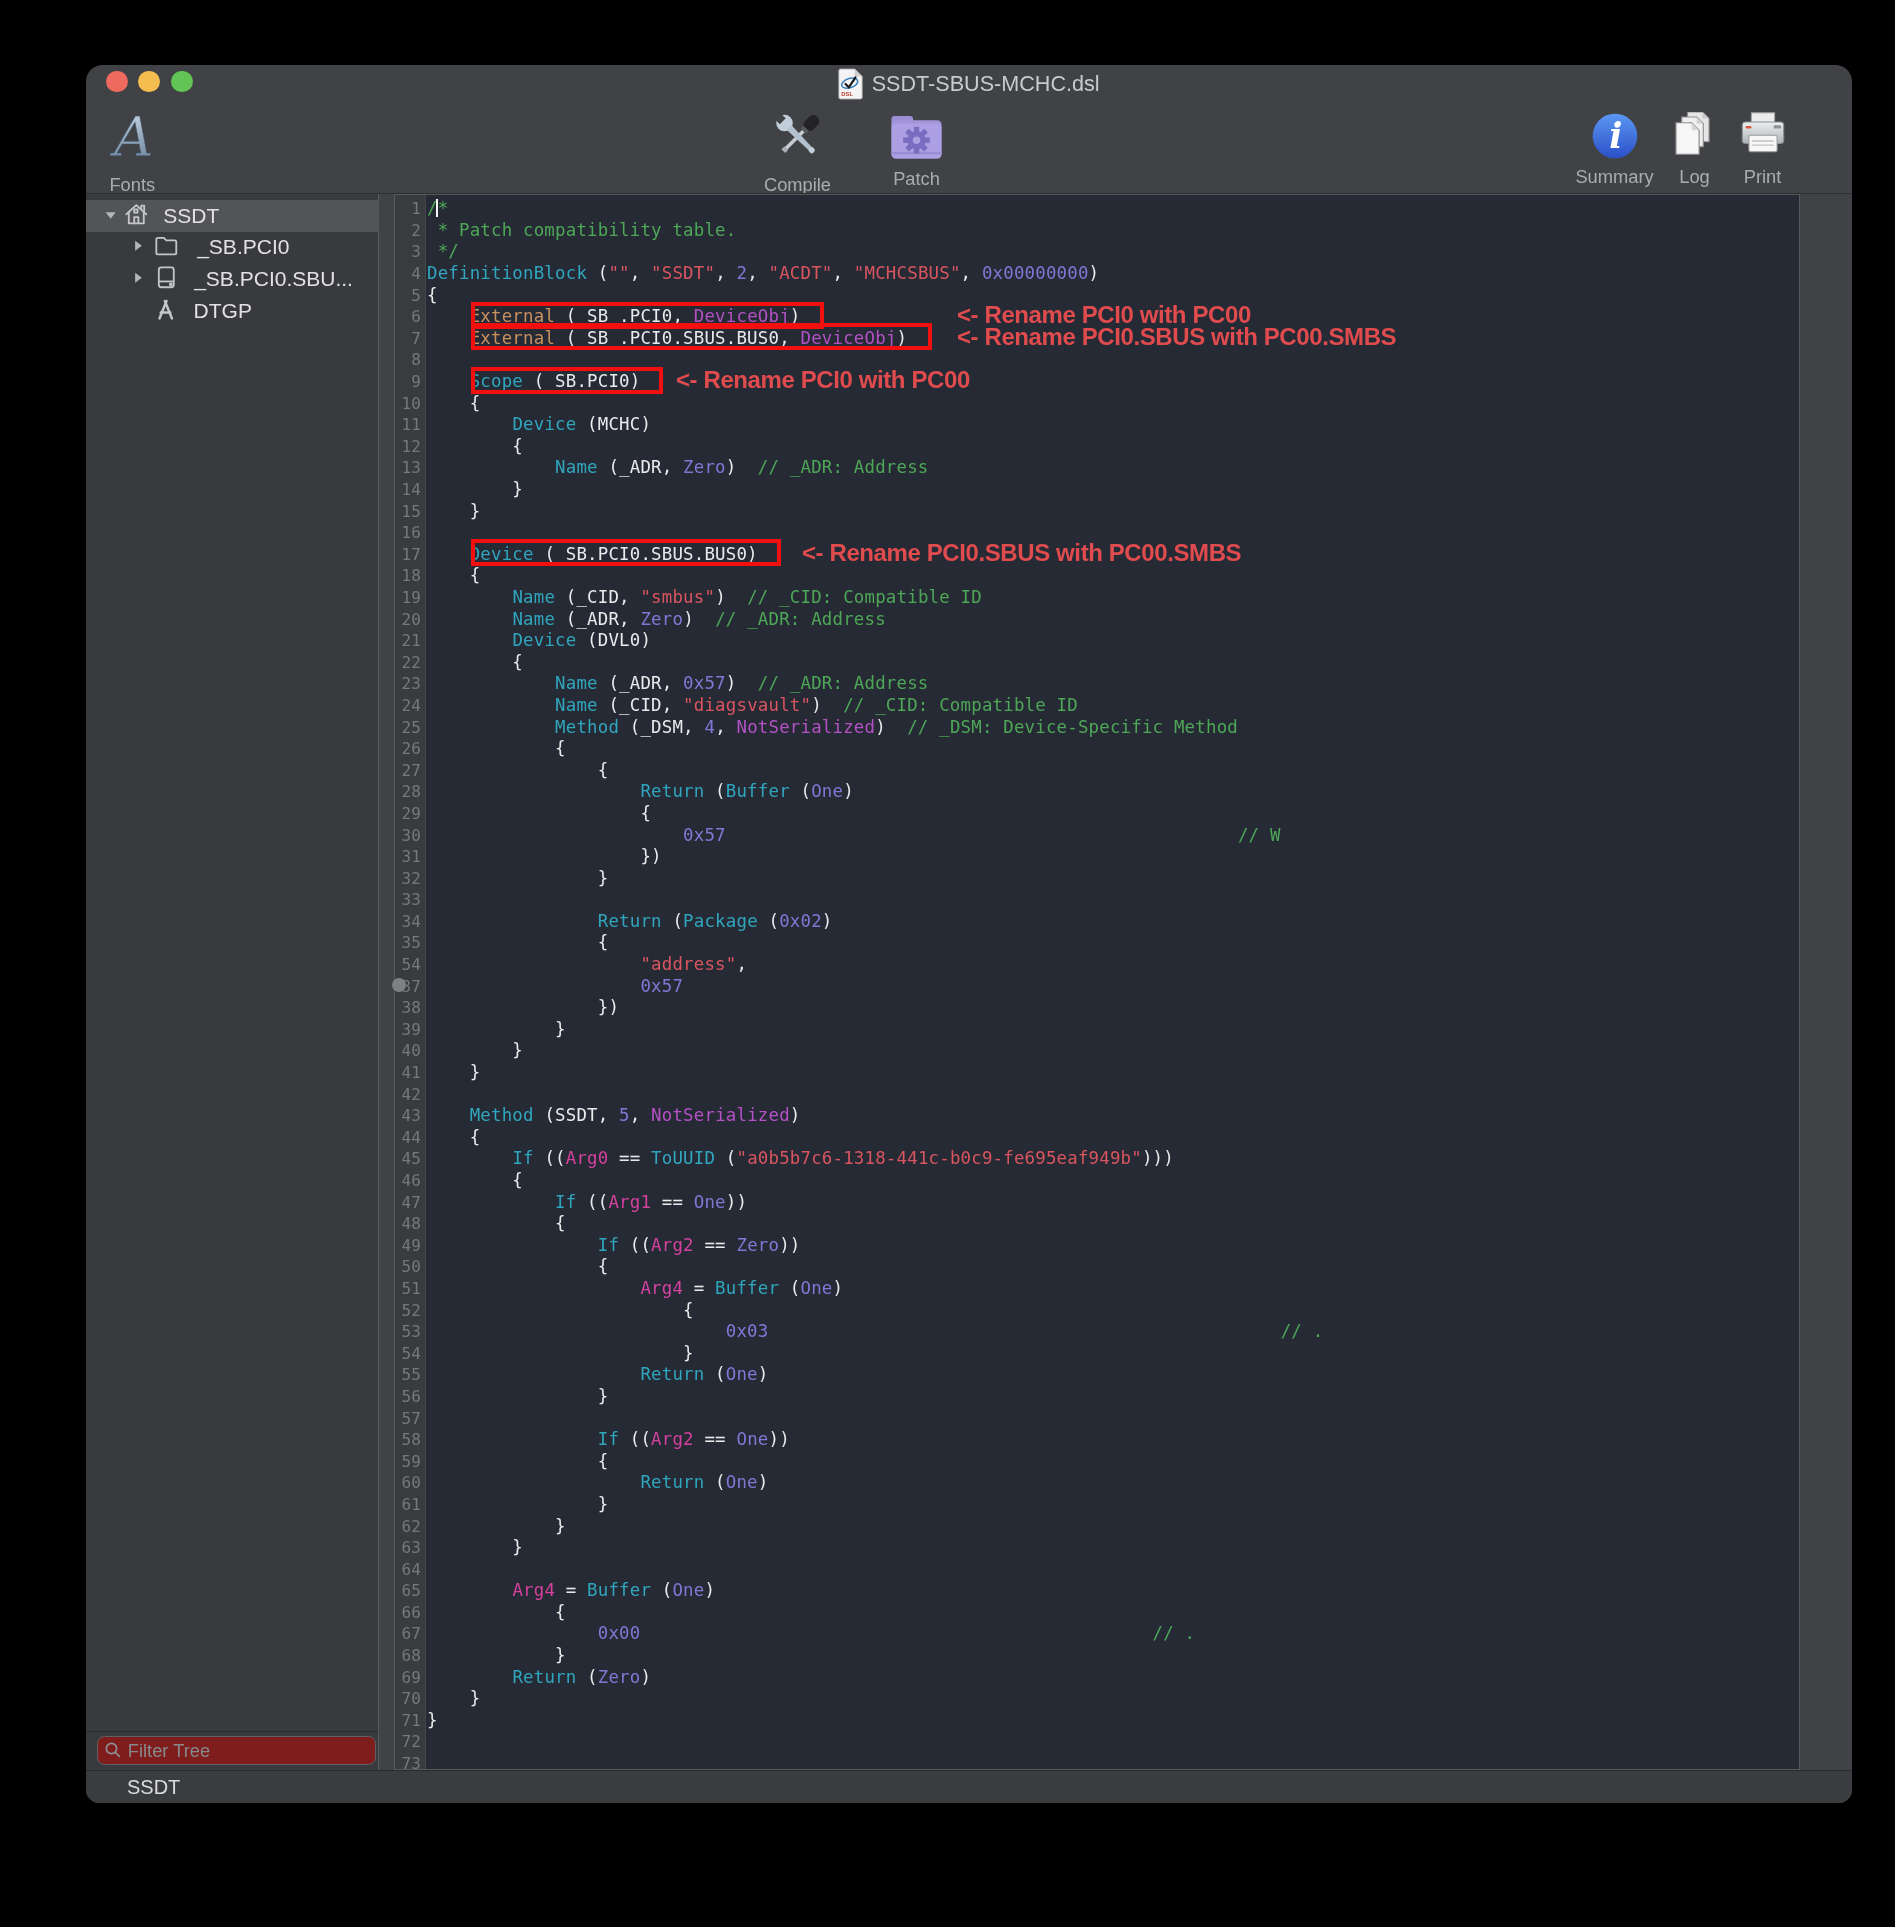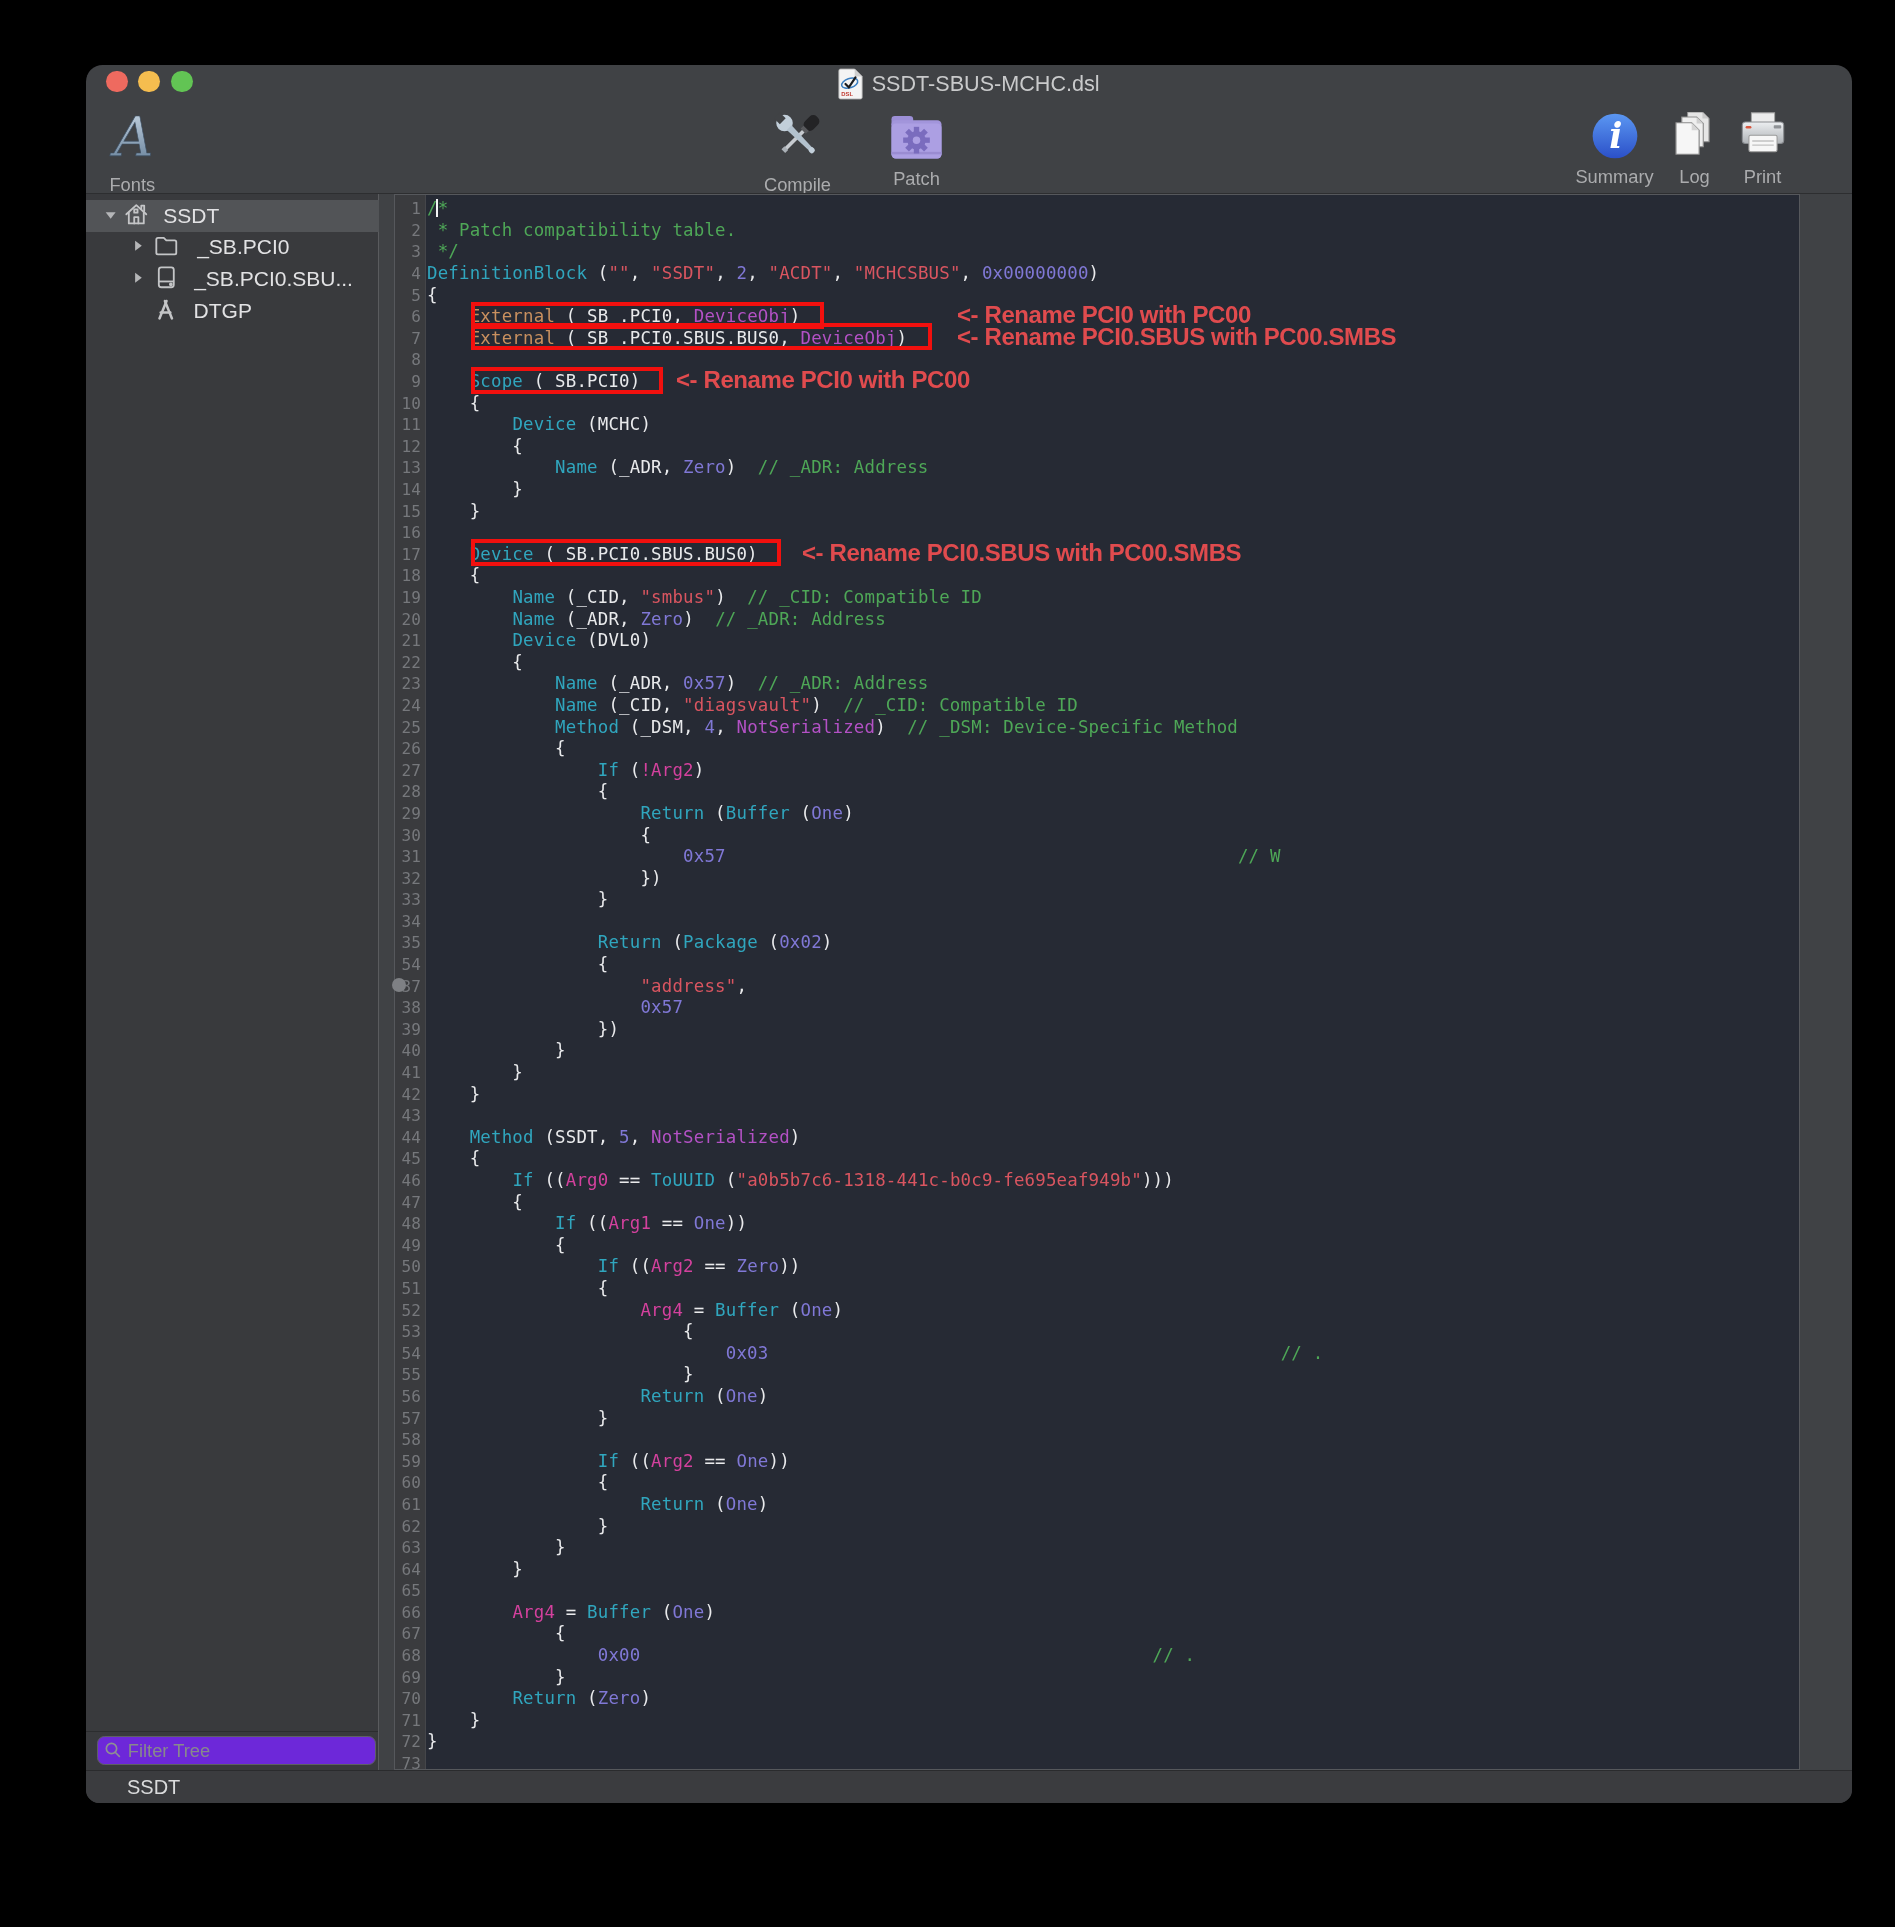--- a/index.html
+++ b/index.html
@@ -18,21 +18,21 @@
   .tool .lbl{font-size:18.3px;color:#ABACAE;margin-top:3.3px;}
   .content-sep{position:absolute;left:0;top:128px;width:100%;height:0.8px;background:#2D2E30;}
   
   .sidebar{position:absolute;left:0;top:129px;width:293px;height:1577px;
            background:#393A3D;border-right:0.8px solid #5A5B5E;box-sizing:border-box;}
   .trow{position:absolute;left:0;width:293px;height:32px;display:flex;align-items:center;}
   .trow.sel{background:#525457;}
   .trow .label{font-size:21px;color:#E2E2E4;white-space:nowrap;}
   .filter-sep{position:absolute;left:0;top:1537px;width:100%;height:0.8px;background:#2C2D2F;}
   .filterwrap{position:absolute;left:10.8px;top:1542px;width:279px;height:29px;}
-  .filterwrap input{width:100%;height:100%;box-sizing:border-box;background:#6d28d9;
+  .filterwrap input{width:100%;height:100%;box-sizing:border-box;background:#7f1d1d;
       border:1.7px solid #5E6063;border-radius:7.5px;color:#A9AAAC;padding:0 6.6px 0 30px;
       font-size:18.3px;font-family:"Liberation Sans",sans-serif;outline:none;}
   .filterwrap input::placeholder{color:#88898C;}
   .mag{position:absolute;left:7.5px;top:5px;}
   
   .statusbar{position:absolute;left:0;top:1705px;width:100%;height:32px;
              background:#3B3C3F;border-top:0.8px solid #2A2B2D;}
   .statusbar .txt{position:absolute;left:41px;top:0;line-height:32px;font-size:20px;color:#DADBDC;}
   
   .editor{position:absolute;left:308px;top:129px;width:1406px;height:1576px;
@@ -363,21 +363,20 @@
         <div class="cl"><span class="tk-w">    </span><span class="tk-k">Device</span><span class="tk-w"> (_SB.PCI0.SBUS.BUS0)</span></div>
         <div class="cl"><span class="tk-w">    {</span></div>
         <div class="cl"><span class="tk-w">        </span><span class="tk-k">Name</span><span class="tk-w"> (_CID, </span><span class="tk-s">"smbus"</span><span class="tk-w">)  </span><span class="tk-c">// _CID: Compatible ID</span></div>
         <div class="cl"><span class="tk-w">        </span><span class="tk-k">Name</span><span class="tk-w"> (_ADR, </span><span class="tk-p">Zero</span><span class="tk-w">)  </span><span class="tk-c">// _ADR: Address</span></div>
         <div class="cl"><span class="tk-w">        </span><span class="tk-k">Device</span><span class="tk-w"> (DVL0)</span></div>
         <div class="cl"><span class="tk-w">        {</span></div>
         <div class="cl"><span class="tk-w">            </span><span class="tk-k">Name</span><span class="tk-w"> (_ADR, </span><span class="tk-p">0x57</span><span class="tk-w">)  </span><span class="tk-c">// _ADR: Address</span></div>
         <div class="cl"><span class="tk-w">            </span><span class="tk-k">Name</span><span class="tk-w"> (_CID, </span><span class="tk-s">"diagsvault"</span><span class="tk-w">)  </span><span class="tk-c">// _CID: Compatible ID</span></div>
         <div class="cl"><span class="tk-w">            </span><span class="tk-k">Method</span><span class="tk-w"> (_DSM, </span><span class="tk-p">4</span><span class="tk-w">, </span><span class="tk-m">NotSerialized</span><span class="tk-w">)  </span><span class="tk-c">// _DSM: Device-Specific Method</span></div>
         <div class="cl"><span class="tk-w">            {</span></div>
-        <div class="cl"><span class="tk-w">                </span><span class="tk-k">If</span><span class="tk-w"> (</span><span class="tk-a">!Arg2</span><span class="tk-w">)</span></div>
         <div class="cl"><span class="tk-w">                {</span></div>
         <div class="cl"><span class="tk-w">                    </span><span class="tk-k">Return</span><span class="tk-w"> (</span><span class="tk-k">Buffer</span><span class="tk-w"> (</span><span class="tk-p">One</span><span class="tk-w">)</span></div>
         <div class="cl"><span class="tk-w">                    {</span></div>
         <div class="cl"><span class="tk-w">                        </span><span class="tk-p">0x57</span><span class="tk-w">                                                </span><span class="tk-c">// W</span></div>
         <div class="cl"><span class="tk-w">                    })</span></div>
         <div class="cl"><span class="tk-w">                }</span></div>
         <div class="cl">&nbsp;</div>
         <div class="cl"><span class="tk-w">                </span><span class="tk-k">Return</span><span class="tk-w"> (</span><span class="tk-k">Package</span><span class="tk-w"> (</span><span class="tk-p">0x02</span><span class="tk-w">)</span></div>
         <div class="cl"><span class="tk-w">                {</span></div>
         <div class="cl"><span class="tk-w">                    </span><span class="tk-s">"address"</span><span class="tk-w">,</span></div>

